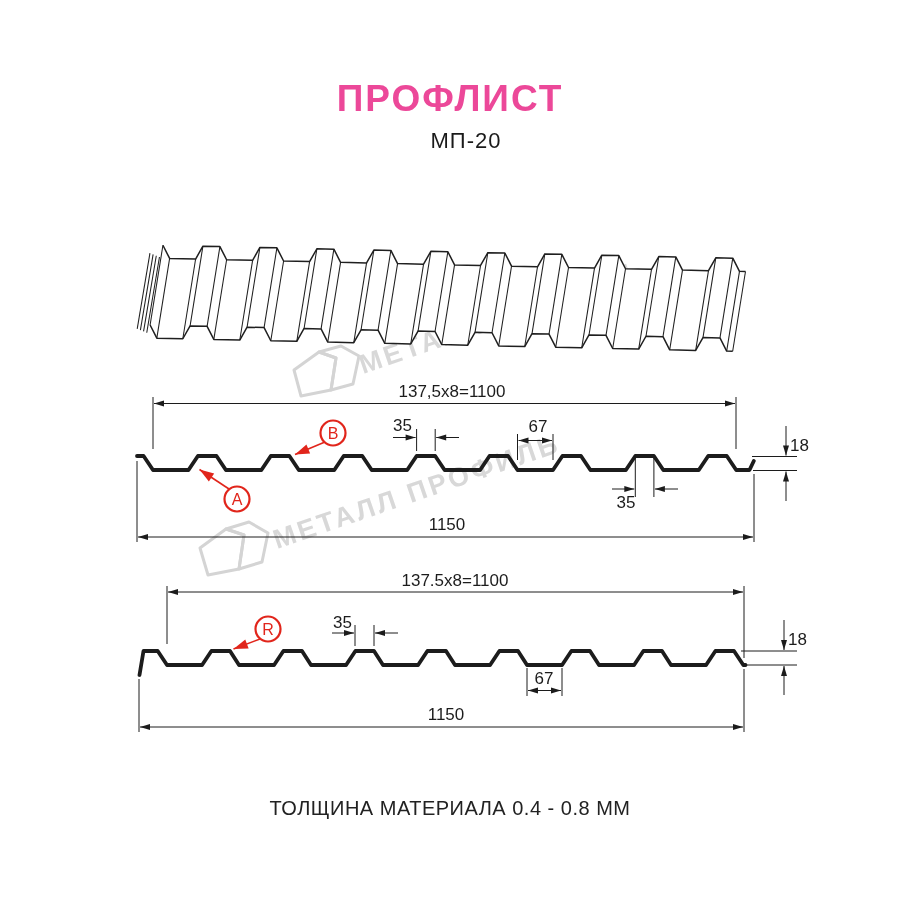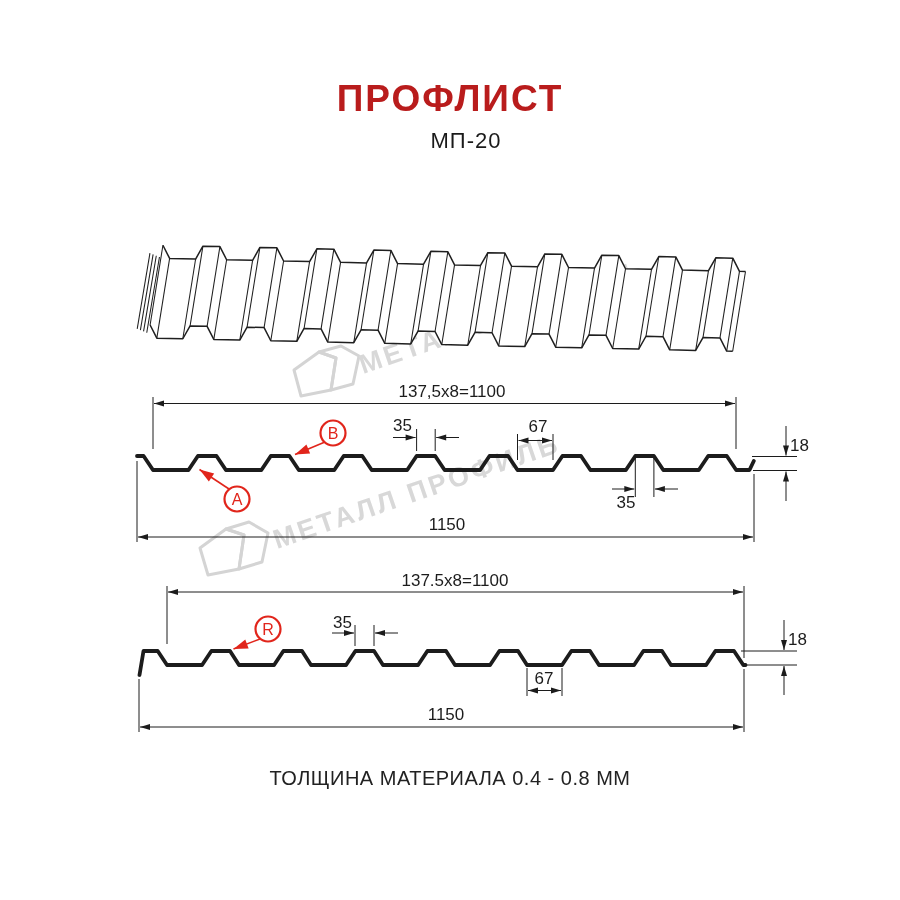--- a/index.html
+++ b/index.html
@@ -1,22 +1,22 @@
 <!DOCTYPE html>
 <html><head>
 <meta charset="utf-8">
 <style>
   html,body{margin:0;padding:0;background:#fff;}
   .canvas{position:relative;width:900px;height:900px;background:#ffffff;overflow:hidden;
           font-family:"Liberation Sans", sans-serif;}
   .title{position:absolute;left:0;top:78px;width:900px;text-align:center;
-         font-size:37px;font-weight:700;letter-spacing:2px;color:#b91c1c;}
+         font-size:37px;font-weight:700;letter-spacing:2px;color:#ec4899;}
   .subtitle{position:absolute;left:16px;top:128px;width:900px;text-align:center;
          font-size:22px;font-weight:400;letter-spacing:1px;color:#1a1a1a;}
-  .footer{position:absolute;left:0;top:767px;width:900px;text-align:center;
+  .footer{position:absolute;left:0;top:797px;width:900px;text-align:center;
          font-size:20px;font-weight:400;letter-spacing:.5px;color:#222;}
   svg{position:absolute;left:0;top:0;}
   .thin{stroke:#1c1c1c;stroke-width:1;fill:none;}
   .wave{stroke:#1c1c1c;stroke-width:3.8;fill:none;stroke-linejoin:round;stroke-linecap:round;}
   .w3d{stroke:#1f1f1f;stroke-width:1.5;fill:none;stroke-linejoin:round;}
   .w3c{stroke:#1f1f1f;stroke-width:1.05;fill:none;}
   .dimtext{font-family:"Liberation Sans",sans-serif;font-size:17px;fill:#1c1c1c;}
   .redline{stroke:#e1251b;stroke-width:1.6;fill:none;}
   .redcirc{stroke:#e1251b;stroke-width:2.2;fill:none;}
   .redtext{font-family:"Liberation Sans",sans-serif;font-size:16px;fill:#e1251b;text-anchor:middle;}

